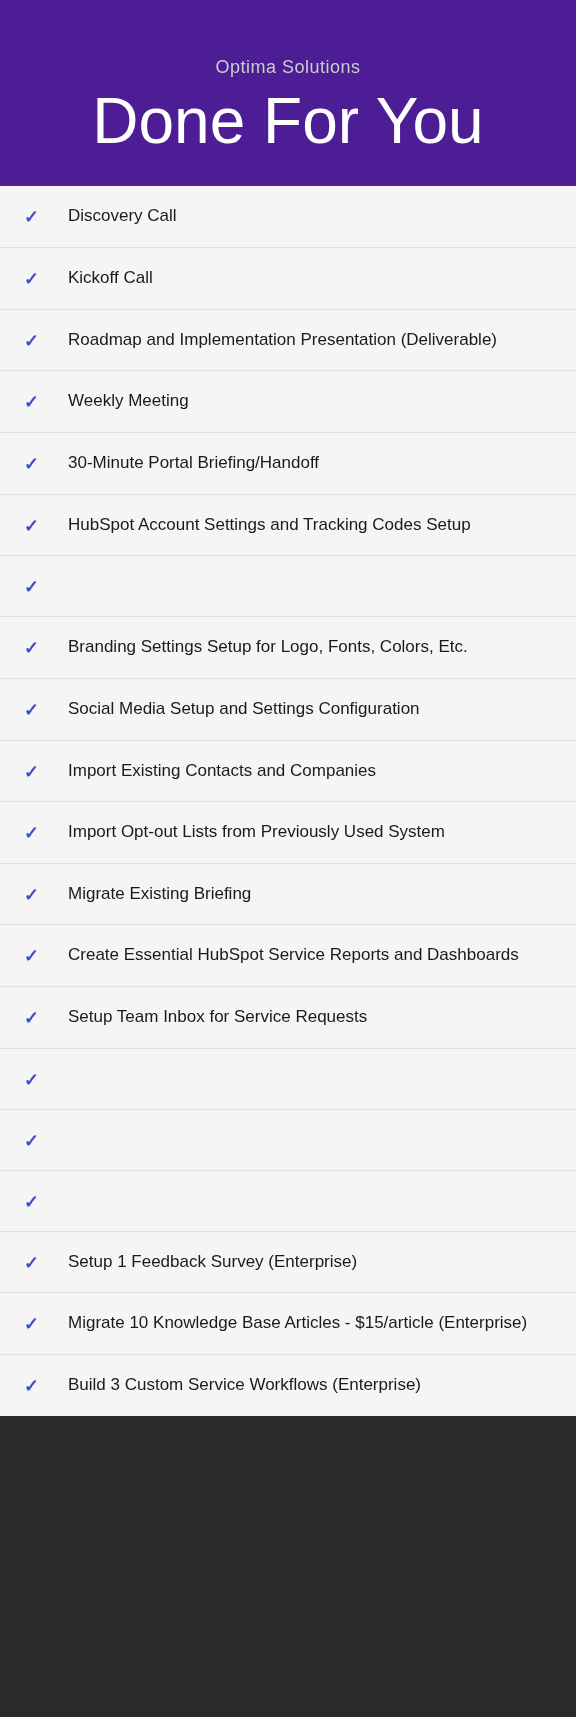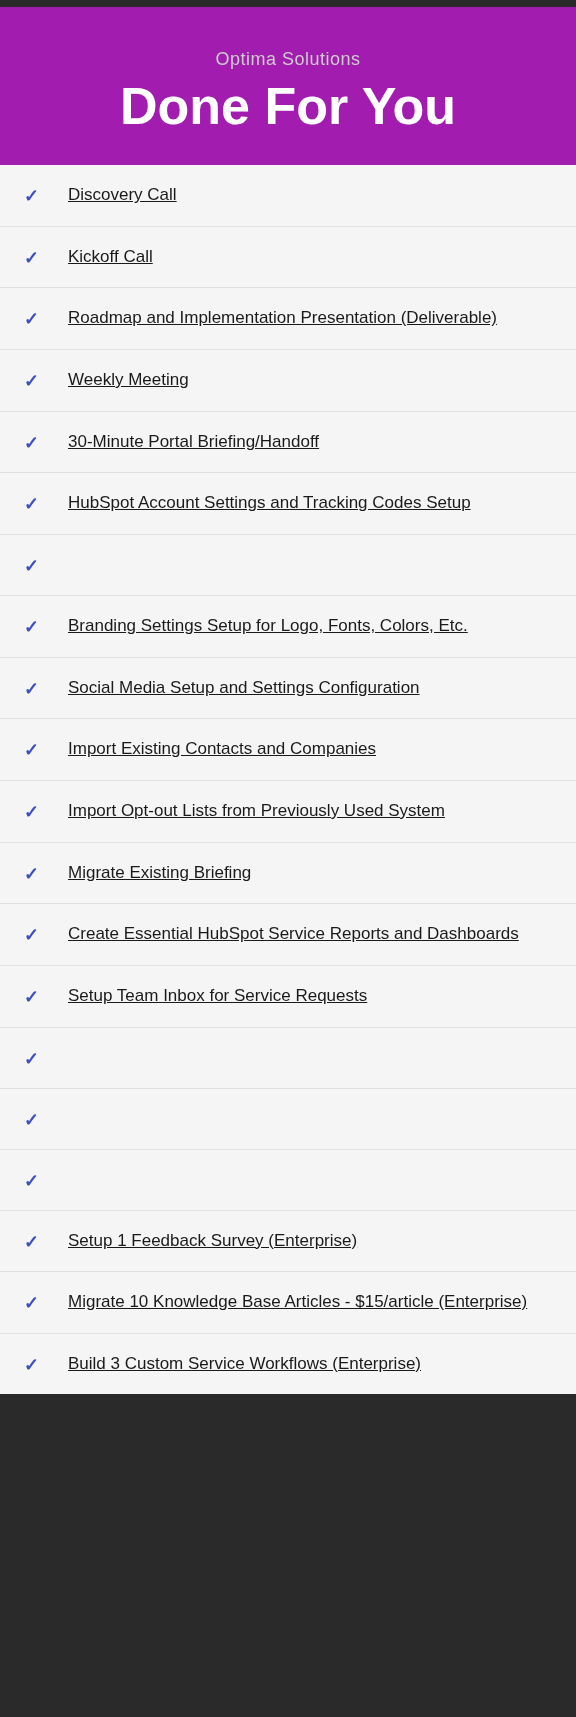--- a/index.html
+++ b/index.html
@@ -9,37 +9,36 @@
     }
 
     body {
       width: 576px;
       background-color: #2a2a2a;
       font-family: Arial, sans-serif;
       color: #ffffff;
     }
 
     .header {
-      background-color: #a21caf;
+      background-color: #4c1d95;
       text-align: center;
-      padding: 42px 20px 30px 20px;
-      margin-top: 7px;
+      padding: 57px 20px 30px 20px;
     }
 
     .header-subtitle {
       font-size: 18px;
       font-weight: 400;
       color: #cccccc;
       letter-spacing: 0.5px;
       margin-bottom: 8px;
     }
 
     .header-title {
-      font-size: 52px;
-      font-weight: 700;
+      font-size: 64px;
+      font-weight: 400;
       color: #ffffff;
       line-height: 1.1;
     }
 
     .list-container {
       background-color: #f5f5f5;
       width: 100%;
     }
 
     .list-item {
@@ -62,21 +61,20 @@
       margin-top: 2px;
       flex-shrink: 0;
       min-width: 20px;
     }
 
     .item-text {
       font-size: 17px;
       font-weight: 400;
       color: #1a1a1a;
       line-height: 1.45;
-      text-decoration: underline;
     }
   </style>
 </head>
 <body>
 
 <div class="header">
   <div class="header-subtitle">Optima Solutions</div>
   <div class="header-title">Done For You</div>
 </div>
 

